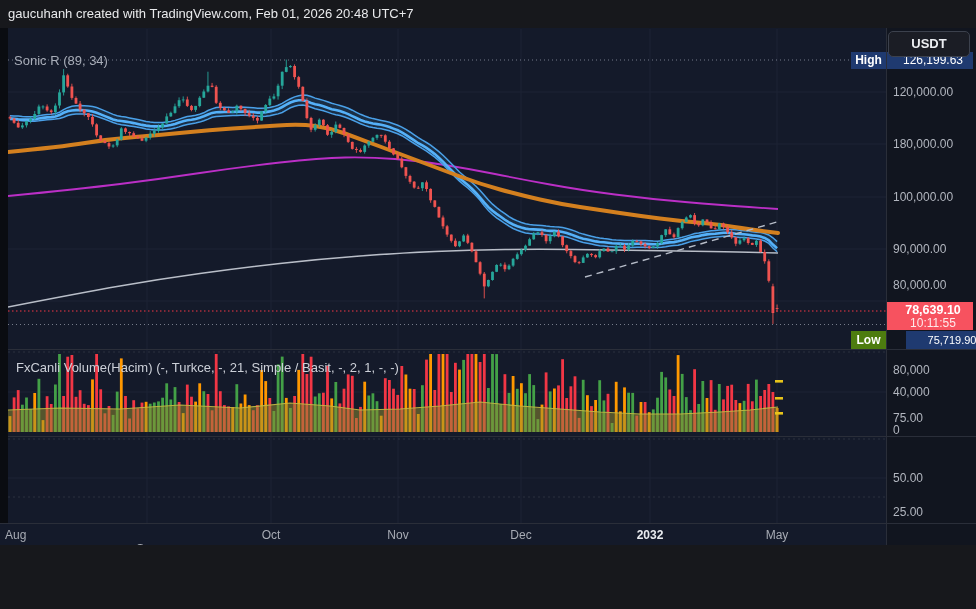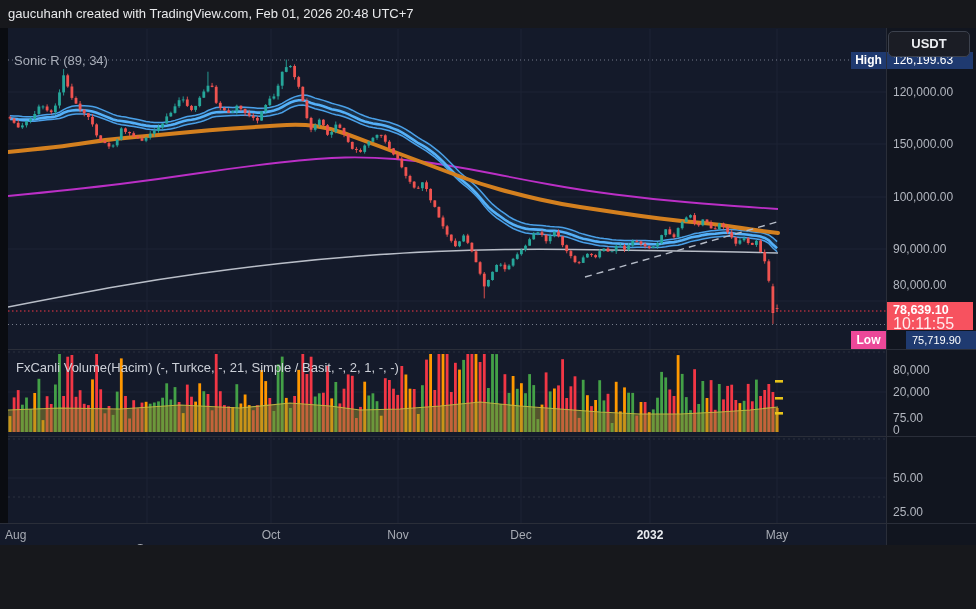--- a/index.html
+++ b/index.html
@@ -16,32 +16,32 @@
   #legend1{left:14px;top:34px;font-size:13.5px;color:#e7eaf0;}
   #legend1 .dim{color:#9298a3;}
   #legend1 .val{color:#f23645;}
   #legend1 span{margin-right:2px;}
   #legend1 .gap{margin-right:9px;}
   #legend2{left:14px;top:53px;font-size:13px;color:#a8adb8;}
   #legend3{left:16px;top:360px;font-size:13px;color:#ccd0d8;}
   .axlabel{z-index:4;font-size:12px;color:#b2b6bf;transform:translateY(-50%);left:893px;white-space:nowrap;}
   .tlabel{z-index:4;font-size:12px;color:#a7abb4;top:528px;transform:translateX(-50%);white-space:nowrap;}
   .tlabel.bold{color:#e9ebef;font-weight:bold;}
-  .badge{z-index:5;box-sizing:border-box;color:#fff;}
+  .badge{z-index:5;box-sizing:border-box;color:#fff;text-align:center;}
   #usdt{left:888px;top:31px;width:82px;height:26px;background:#1b1d25;border:1px solid #3c414d;
         border-radius:5px;font-size:13px;font-weight:600;color:#eceef2;text-align:center;line-height:24px;z-index:7;}
   #highlab{left:851px;top:52px;width:35px;height:17px;background:#1f3a70;font-size:12px;font-weight:bold;
            text-align:center;line-height:17px;}
   #highval{left:887px;top:52px;width:86px;height:17px;background:#1f3a70;font-size:12px;line-height:17px;padding-left:6px;}
   #pricebadge{left:887px;top:302px;width:86px;height:28px;background:#f7525f;padding:1px 0 0 6px;}
   #pricebadge .p{font-size:12.5px;font-weight:bold;line-height:14px;}
-  #pricebadge .cd{font-size:16px;line-height:13px;color:rgba(255,255,255,.88);}
+  #pricebadge .cd{font-size:12px;line-height:13px;color:rgba(255,255,255,.88);}
   #lowval{left:906px;top:331px;width:86px;height:18px;background:#1f3a70;font-size:11px;font-weight:normal;
           line-height:18px;padding-left:6px;}
-  #lowlab{left:851px;top:331px;width:35px;height:18px;background:#ec4899;font-size:12px;font-weight:bold;
+  #lowlab{left:851px;top:331px;width:35px;height:18px;background:#4d7c0f;font-size:12px;font-weight:bold;
           text-align:center;line-height:18px;}
 </style>
 </head>
 <body>
 
 <div id="app">
 
   <div id="topbar" class="abs">
     <span>gaucuhanh created with TradingView.com, Feb 01, 2026 20:48 UTC+7</span>
   </div>
@@ -684,26 +684,26 @@
   <div id="lowval" class="abs badge">75,719.90</div>
 
   <div id="pricelabels"></div>
   <div id="timebar"></div>
 
   <div id="footer" class="abs">
     
     
   </div>
 <div class="abs axlabel" style="top: 92px;">120,000.00</div>
-    <div class="abs axlabel" style="top: 144px;">150,000.00</div>
+    <div class="abs axlabel" style="top: 144px;">180,000.00</div>
     <div class="abs axlabel" style="top: 197px;">100,000.00</div>
     <div class="abs axlabel" style="top: 249px;">90,000.00</div>
     <div class="abs axlabel" style="top: 285px;">80,000.00</div>
     <div class="abs axlabel" style="top: 370px;">80,000</div>
-    <div class="abs axlabel" style="top: 392px;">20,000</div>
+    <div class="abs axlabel" style="top: 392px;">40,000</div>
     <div class="abs axlabel" style="top: 430px;">0</div>
     <div class="abs axlabel" style="top: 418px; text-align: right;">75.00</div>
     <div class="abs axlabel" style="top: 478px;">50.00</div>
     <div class="abs axlabel" style="top: 512px;">25.00</div>
     <div class="abs tlabel" style="top: 528px; left: 5px; transform: none;">Aug</div>
     <div class="abs tlabel" style="top: 498px; left: 147px; margin-top: 44px;">Sep</div>
     <div class="abs tlabel" style="top: 528px; left: 271px;">Oct</div>
     <div class="abs tlabel" style="top: 528px; left: 398px;">Nov</div>
     <div class="abs tlabel" style="top: 528px; left: 521px;">Dec</div>
     <div class="abs tlabel bold" style="top: 528px; left: 650px;">2032</div>

